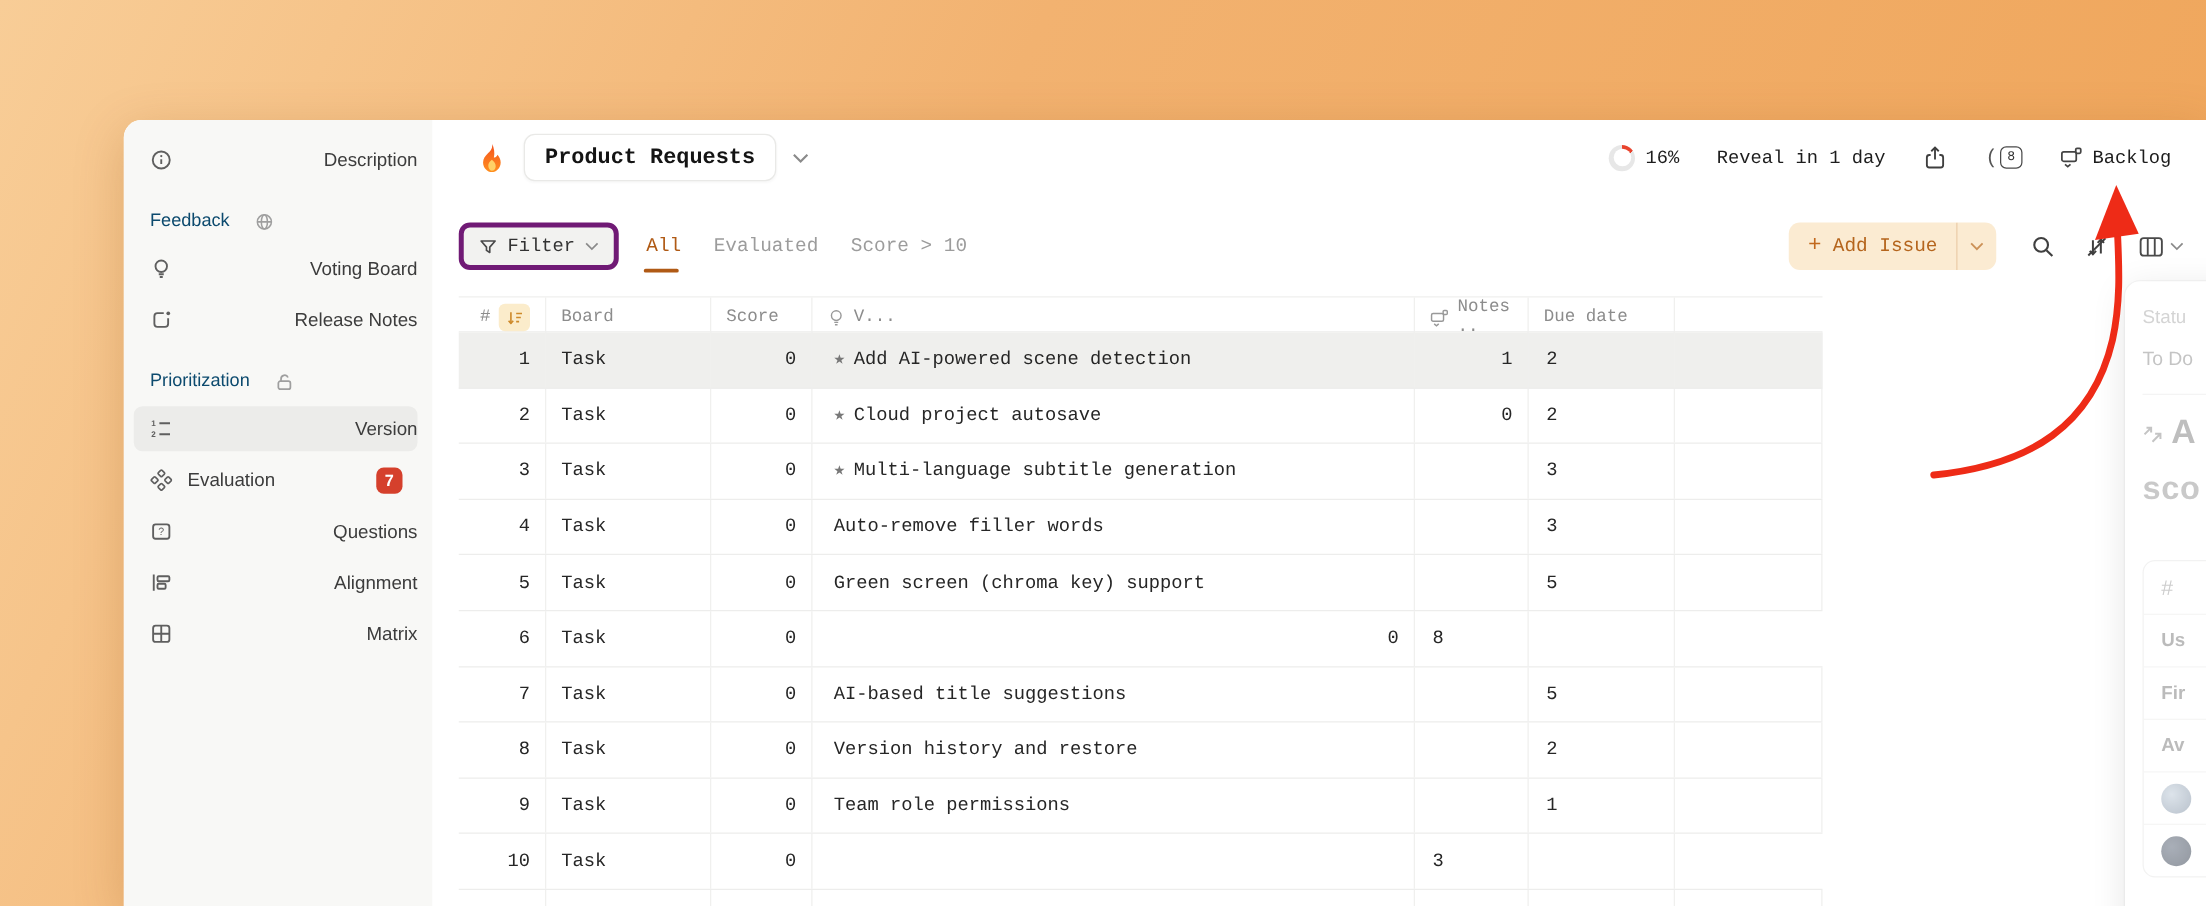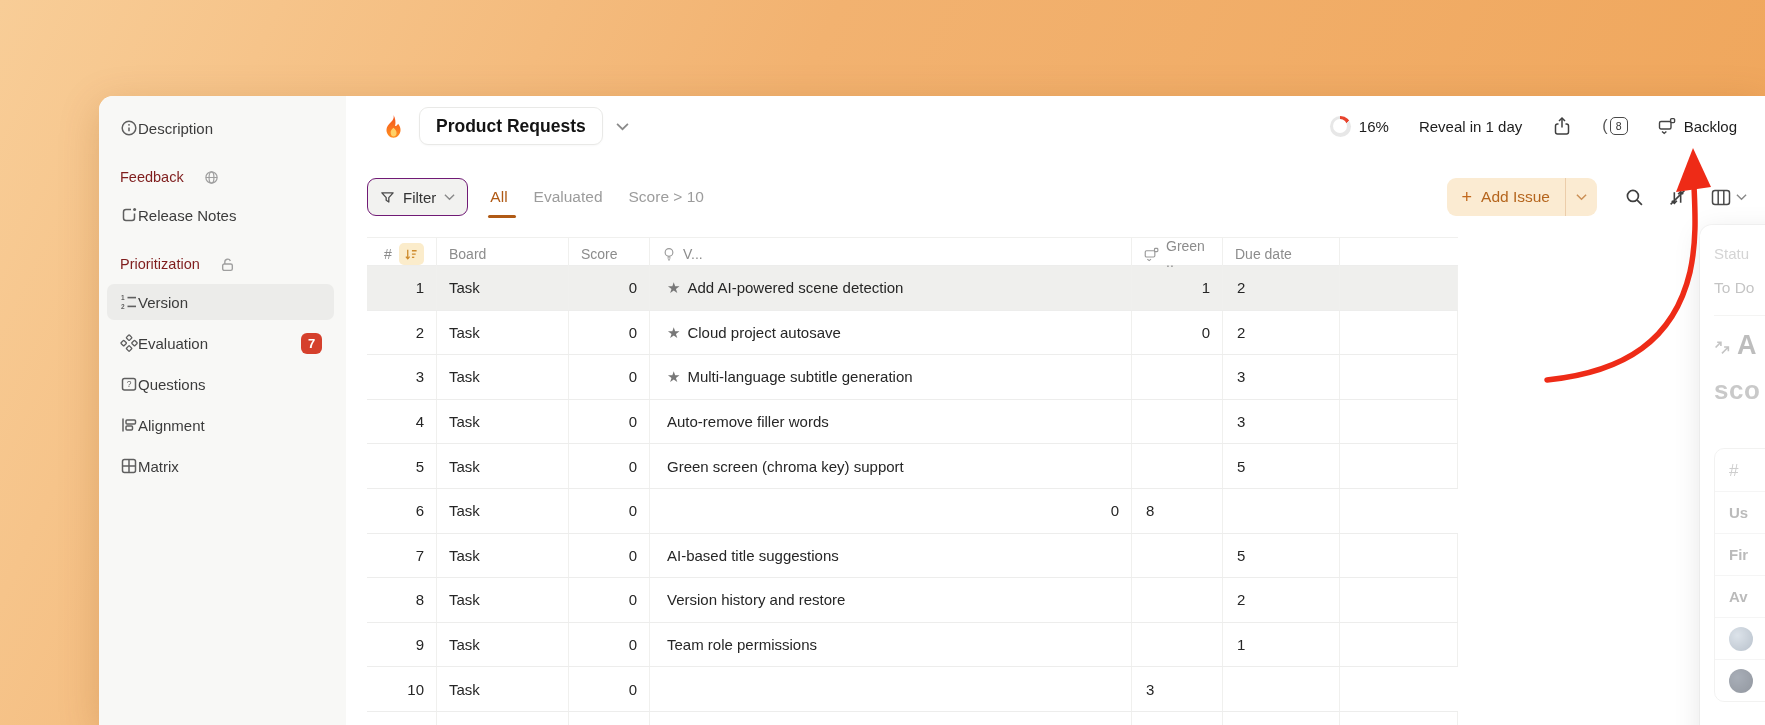--- a/index.html
+++ b/index.html
@@ -8,32 +8,32 @@
   .canvas { position:relative; width:1765px; height:725px; overflow:hidden;
             background:linear-gradient(115deg,#f8cd97 0%,#f2b270 40%,#efa458 100%); }
   .window { position:absolute; left:99px; top:96px; right:0; bottom:0;
             background:#fff; border-top-left-radius:14px;
             box-shadow:0 10px 40px rgba(140,70,0,.22); overflow:hidden; }
 
   
   .sidebar { position:absolute; left:0; top:0; bottom:0; width:247px;
              background:#f8f8f6; border-top-left-radius:14px; padding-top:9px; }
   .side-item { height:36px; margin:5px 12px 5px 8px; display:flex; align-items:center;
-               padding-left:13px; border-radius:7px; color:#3c3c3c; font-size:15px; }
+               gap:12px; padding-left:13px; border-radius:7px; color:#3c3c3c; font-size:15px;justify-content:space-between; }
   .side-item.selected { background:#ececea; }
   .side-item .ic { width:18px; height:18px; flex:0 0 18px; color:#5f5f5f; display:flex; align-items:center; justify-content:center; }
   .side-section { height:30px; margin:16px 12px 0 8px; display:flex; align-items:center; gap:20px;
-                  padding-left:13px; color:#7f1d1d; font-size:14.5px; }
+                  padding-left:13px; color:#0c4a6e; font-size:14.5px; }
   .side-section .ic { width:15px; height:15px; color:#9f9f9f; }
   .badge { margin-left:auto; margin-right:12px; min-width:21px; height:21px; border-radius:6px;
            background:var(--badge,#d5402c); color:#fff; font-size:13px; font-weight:bold;
            display:flex; align-items:center; justify-content:center; padding:0 5px; }
 
   
-  .main { position:absolute; left:247px; right:0; top:0; bottom:0; background:#fff; }
+  .main { position:absolute; left:247px; right:0; top:0; bottom:0; background:#fff;font-family:Liberation Mono, monospace; }
 
   .page-header { position:absolute; left:36px; right:0; top:8px; height:44px;
                  display:flex; align-items:center; }
   .title-box { margin-left:14px; height:38px; display:flex; align-items:center; padding:0 16px;
                border:1px solid #e9e9e7; border-radius:9px; background:#fff;
                font-size:17.5px; font-weight:bold; color:#141414; box-shadow:0 1px 2px rgba(0,0,0,.03); }
   .chev { color:#8a8a8a; }
   .hdr-right { margin-left:auto; margin-right:28px; display:flex; align-items:center; gap:30px;
                font-size:15px; color:#1d1d1d; }
   .pct-group { display:flex; align-items:center; gap:8px; }
@@ -44,21 +44,21 @@
   .icon-btn { display:flex; align-items:center; justify-content:center; color:#3f3f3f; }
   .paren8 { display:flex; align-items:center; gap:2px; color:#555; font-size:16px; }
   .paren8 .sq { width:18px; height:18px; border:1.6px solid #4a4a4a; border-radius:5px;
                 font-size:10.5px; color:#333; display:flex; align-items:center; justify-content:center; }
   .criteria { display:flex; align-items:center; gap:8px; color:#1d1d1d; font-size:15px; }
 
   
   .toolbar { position:absolute; left:21px; right:0; top:81px; height:40px;
              display:flex; align-items:center; }
   .filter-btn { height:38px; display:flex; align-items:center; gap:8px; padding:0 12px;
-                background:#f2f2f0; border:1px solid #701a75; border-radius:9px;
+                background:#f2f2f0; border:4px solid #701a75; border-radius:9px;
                 font-size:15px; color:#333; }
   .tabs { display:flex; align-items:center; margin-left:9px; }
   .tab { padding:0 13px; font-size:15.5px; color:#9c9c9c; position:relative; }
   .tab.active { color:var(--accent2,#b05a15); }
   .tab.active::after { content:''; position:absolute; left:11px; width:28px; bottom:-12px;
                        height:3.5px; border-radius:2px; background:var(--accent2,#b05a15); }
   .tb-right { margin-left:auto; margin-right:18px; display:flex; align-items:center; gap:24px; }
   .add-issue { height:38px; display:flex; align-items:center; background:var(--addbg,#fbebd2);
                border-radius:9px; overflow:hidden; margin-right:4px; }
   .add-issue .seg1 { display:flex; align-items:center; gap:9px; padding:0 15px; height:100%;
@@ -132,20 +132,30 @@
           <svg width="15" height="15" viewBox="0 0 16 16" fill="none" stroke="currentColor" stroke-width="1.3">
             <circle cx="8" cy="8" r="6"></circle>
               <ellipse cx="8" cy="8" rx="2.6" ry="6"></ellipse>
               <line x1="2" y1="8" x2="14" y2="8"></line>
             </svg></span>
       </div>
 
       <div class="side-item">
         <span class="ic">
           <svg width="18" height="18" viewBox="0 0 18 18" fill="none" stroke="currentColor" stroke-width="1.5">
+            <circle cx="9" cy="7" r="4.6"></circle>
+              <line x1="7" y1="13.4" x2="11" y2="13.4"></line>
+              <line x1="7.8" y1="15.6" x2="10.2" y2="15.6"></line>
+            </svg>
+          </span>
+        <span>Voting Board</span>
+      </div>
+      <div class="side-item">
+        <span class="ic">
+          <svg width="18" height="18" viewBox="0 0 18 18" fill="none" stroke="currentColor" stroke-width="1.5">
             <path d="M11 3.5 H6 a2.5 2.5 0 0 0 -2.5 2.5 v6 a2.5 2.5 0 0 0 2.5 2.5 h6 a2.5 2.5 0 0 0 2.5 -2.5 V7.5"></path>
             <circle cx="14.6" cy="3.6" r="1.5" fill="currentColor" stroke="none"></circle>
             </svg>
           </span>
         <span>Release Notes</span>
       </div>
 
       <div class="side-section">
         <span>Prioritization</span>
         <span class="ic">
@@ -361,21 +371,21 @@
             <span>V...</span>
           </div>
           <div>
             <span class="th-ic">
               <svg width="15" height="15" viewBox="0 0 18 18" fill="none" stroke="currentColor" stroke-width="1.4">
                 <rect x="1.5" y="4.5" width="11.5" height="7.5" rx="1.5"></rect>
                 <rect x="12.6" y="1.6" width="4" height="4" rx="1"></rect>
                 <path d="M4 14.5 l2.2 1.8 2.2 -1.8"></path>
                 </svg>
               </span>
-            <span>Green ..</span>
+            <span>Notes ..</span>
           </div>
           <div>
               <span>Due date</span>
             </div>
         </div>
         <div>
             <div class="tr selected">
     <div class="td c-num">1</div>
     <div class="td c-type">Task</div>
     <div class="td c-score">0</div>

